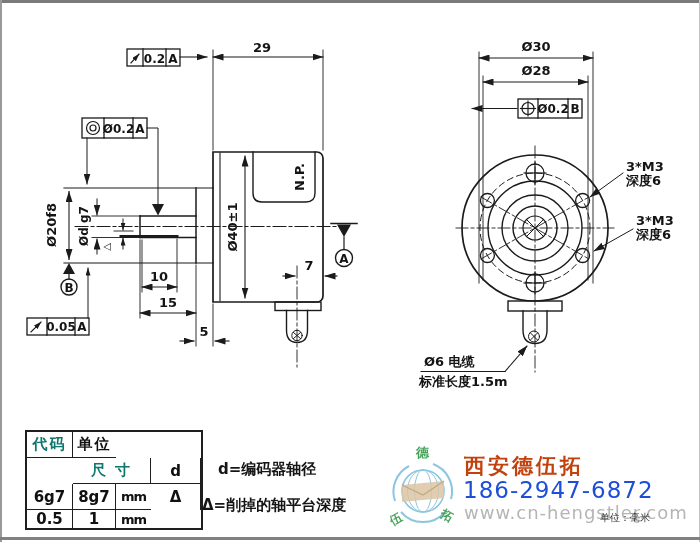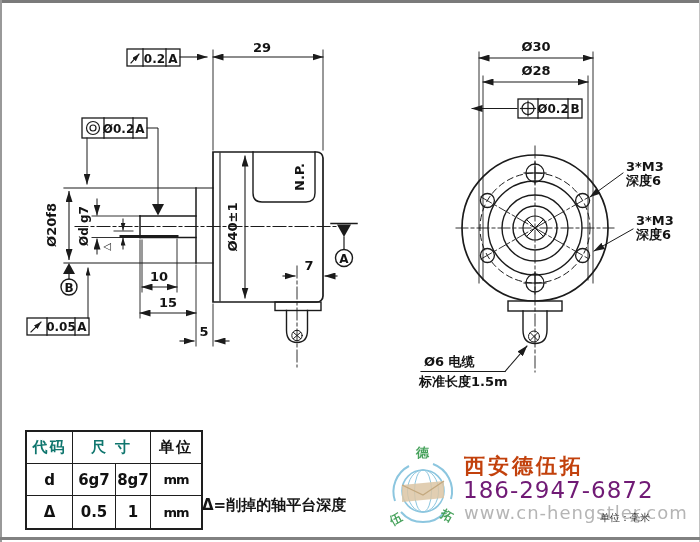--- a/index.html
+++ b/index.html
@@ -287,49 +287,50 @@
         <line x1="421" y1="371.5" x2="505" y2="371.5" stroke-width="1.1"></line>
         <line x1="505" y1="371.5" x2="527" y2="346" stroke-width="1.1" marker-end="url(#arr)"></line>
         <text x="424" y="366" class="cjk" text-anchor="start" stroke="none">Ø6 电缆</text>
         <text x="419" y="386" class="cjk" text-anchor="start" stroke="none">标准长度1.5m</text>
       </g>
     </g>
   </svg>
 
   <div class="spec-table">
     <div class="cell hdr">代码</div>
+    <div class="cell hdr unit last-col">单位</div>
     <div class="cell hdr span2">尺 寸</div>
-    <div class="cell hdr unit last-col">单位</div>
 
     <div class="cell">d</div>
     <div class="cell">6g7</div>
     <div class="cell">8g7</div>
     <div class="cell mm last-col">mm</div>
 
     <div class="cell last-row">Δ</div>
     <div class="cell last-row">0.5</div>
     <div class="cell last-row">1</div>
     <div class="cell mm last-col last-row">mm</div>
   </div>
 
+  <div class="note note1">d=编码器轴径</div>
   <div class="note note2">Δ=削掉的轴平台深度</div>
 
   <svg class="logo" viewBox="0 0 70 96">
     <g fill="none" stroke="#8cc6df">
       <path d="M45,23 A29,29 0 0 1 63,58" stroke-width="2"></path>
       <path d="M21,25 A29,29 0 0 0 7,60" stroke-width="2"></path>
       <path d="M13,71 A29,29 0 0 0 57,71" stroke-width="2"></path>
       <circle cx="35" cy="50" r="21" stroke-width="1.6"></circle>
       <ellipse cx="35" cy="50" rx="8.5" ry="21" stroke-width="1"></ellipse>
       <ellipse cx="35" cy="50" rx="15.5" ry="21" stroke-width="1"></ellipse>
     </g>
     <polygon points="14,44 56,40 56,57 14,61" fill="#dcc6a4" opacity="0.85"></polygon>
     <path d="M14,44 L35,54 L56,40" fill="none" stroke="#c3a87e" stroke-width="1.2"></path>
     <text x="28" y="16" style="font-size:13px;fill:#47a25c;font-weight:bold">德</text>
     <text x="2" y="82" transform="rotate(-30 8 78)" style="font-size:12px;fill:#47a25c;font-weight:bold">伍</text>
     <text x="53" y="78" transform="rotate(30 58 74)" style="font-size:12px;fill:#47a25c;font-weight:bold">拓</text>
   </svg>
 
   <div class="company" style="color:#c2410c">西安德伍拓</div>
-  <div class="phone" style="color:#701a75">186-2947-6872</div>
+  <div class="phone" style="color:#1d4ed8">186-2947-6872</div>
   <div class="website" style="color:#b5b5b5">www.cn-hengstler.com</div>
   <div class="unitnote">单位：毫米</div>
 </div>
 
 </body></html>

